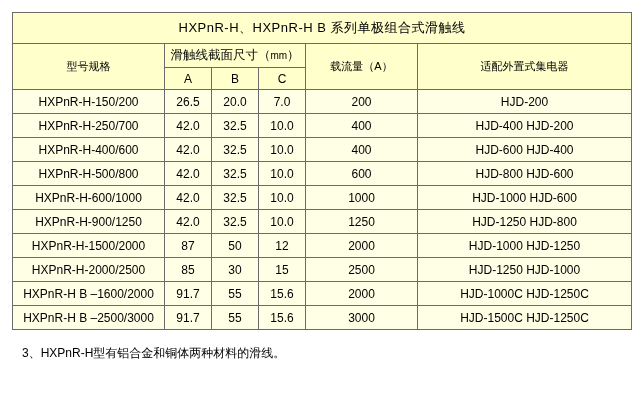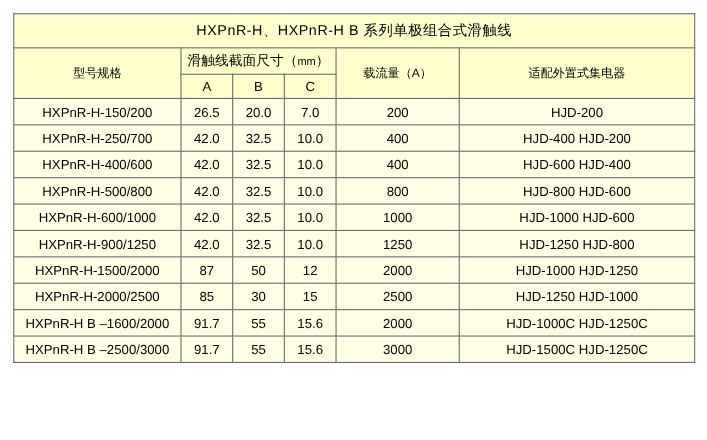--- a/index.html
+++ b/index.html
@@ -132,21 +132,21 @@
         <td>32.5</td>
         <td>10.0</td>
         <td>400</td>
         <td>HJD-600  HJD-400</td>
       </tr>
       <tr class="row">
         <td class="model-col">HXPnR-H-500/800</td>
         <td>42.0</td>
         <td>32.5</td>
         <td>10.0</td>
-        <td>800</td>
+        <td>600</td>
         <td>HJD-800  HJD-600</td>
       </tr>
       <tr class="row">
         <td class="model-col">HXPnR-H-600/1000</td>
         <td>42.0</td>
         <td>32.5</td>
         <td>10.0</td>
         <td>1000</td>
         <td>HJD-1000  HJD-600</td>
       </tr>
@@ -187,15 +187,16 @@
         <td>91.7</td>
         <td>55</td>
         <td>15.6</td>
         <td>3000</td>
         <td>HJD-1500C  HJD-1250C</td>
       </tr>
     </tbody>
   </table>
 
   <div class="notes">
+    <div>3、HXPnR-H型有铝合金和铜体两种材料的滑线。</div>
   </div>
 
 </div>
 
 </body></html>

